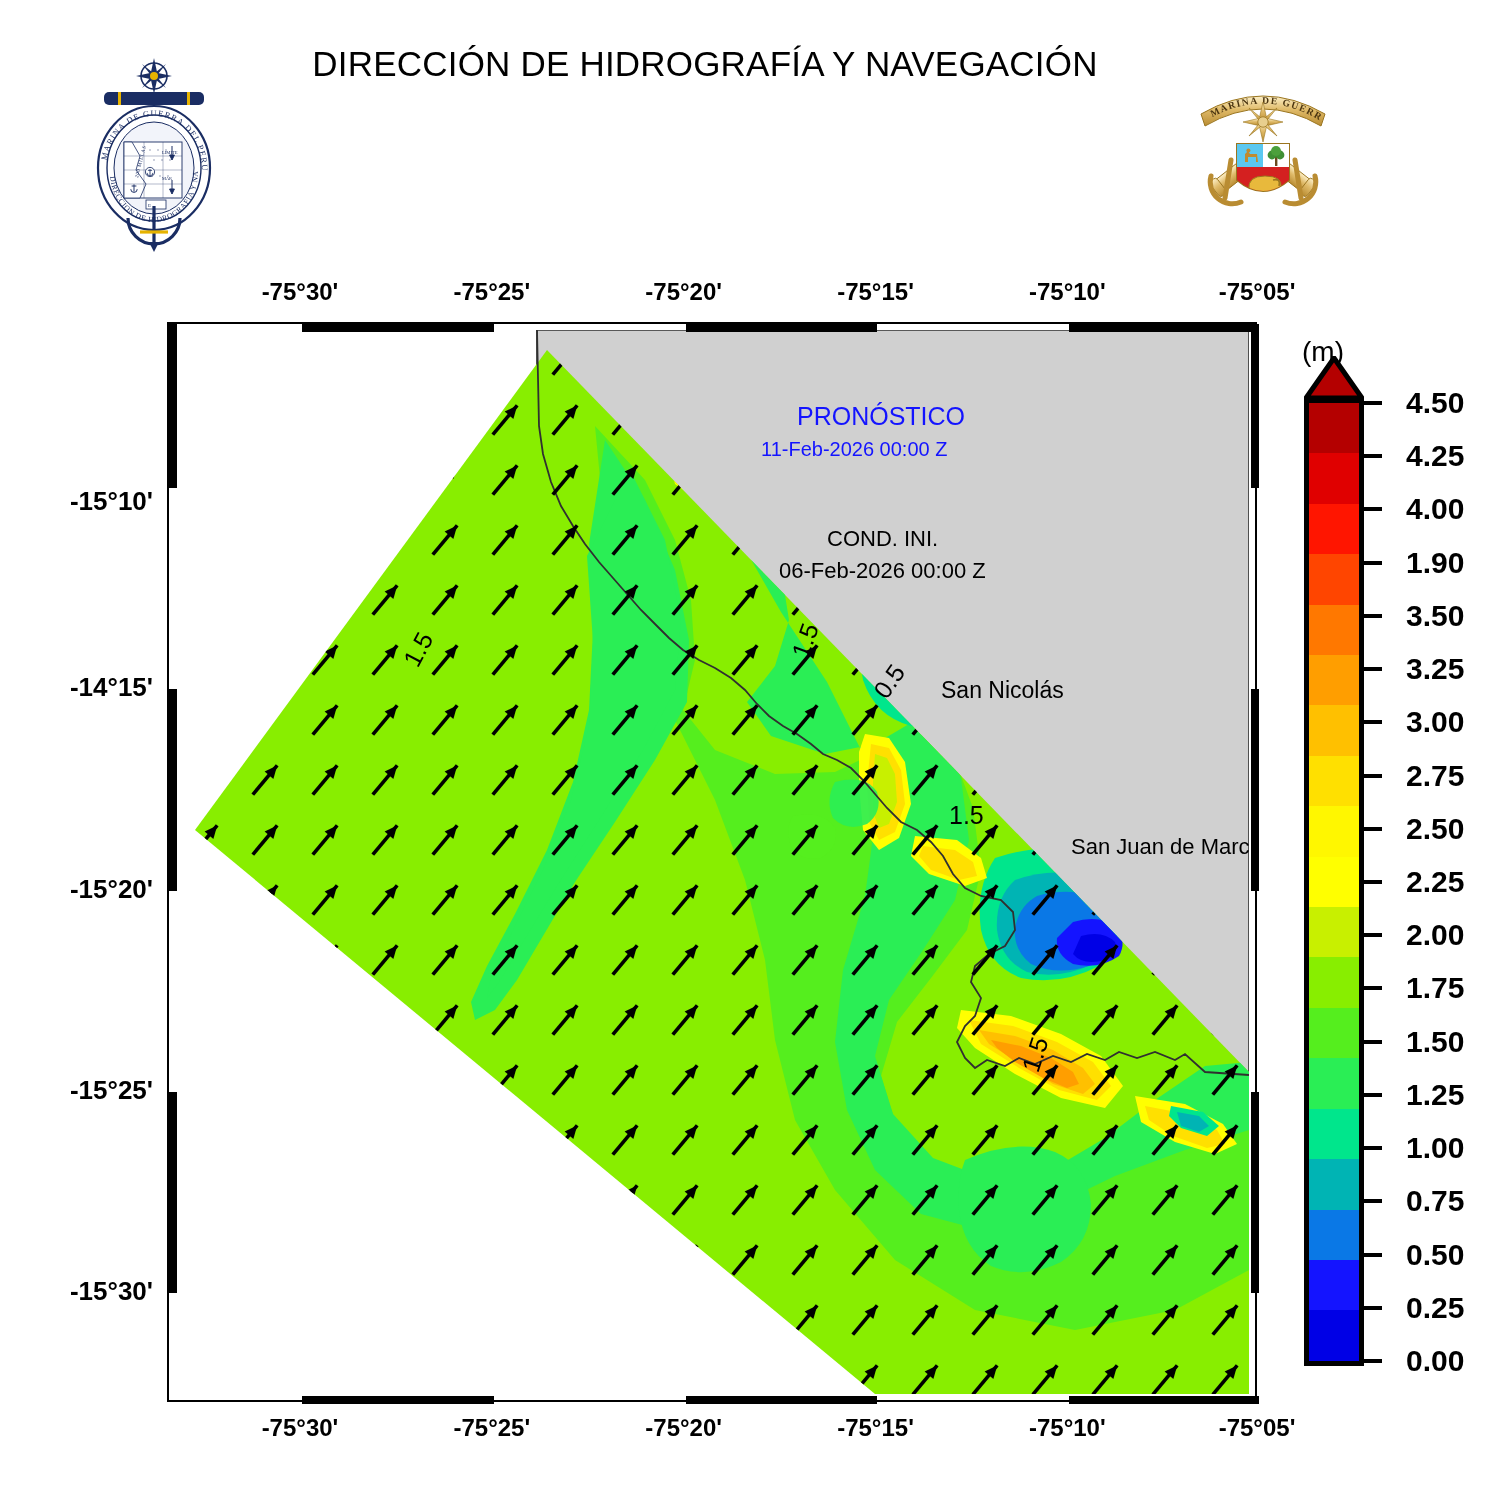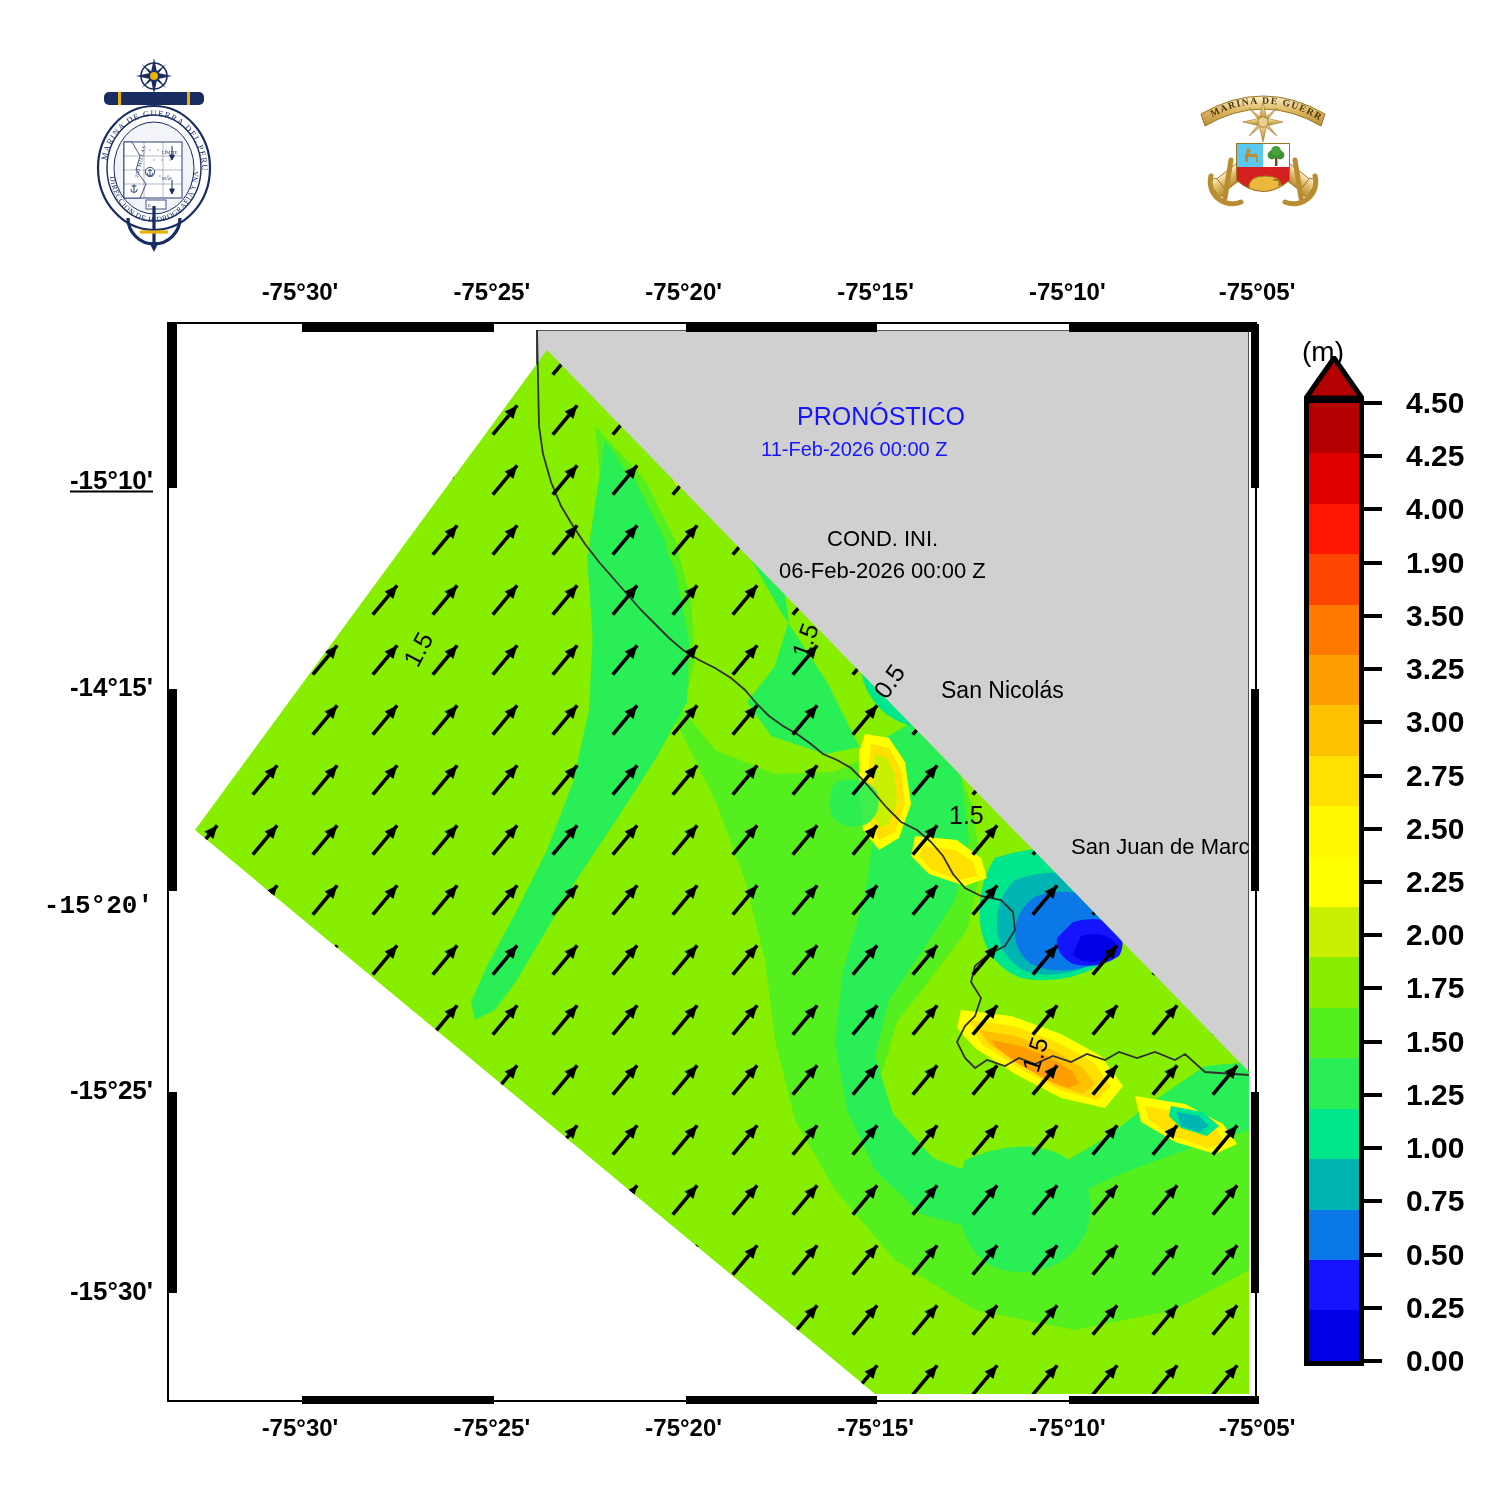--- a/index.html
+++ b/index.html
@@ -143,20 +143,21 @@
           <line x1="66" y1="150" x2="66" y2="192"></line>
           <path d="M 40 162 A 26 26 0 0 0 92 162"></path>
         </g>
         <line x1="52" y1="176" x2="80" y2="176" stroke="#e6b300" stroke-width="3.2"></line>
         <polygon points="66,196 61,186 71,186" fill="#1a2d63"></polygon>
       </g>
     </svg>
   </div>
 
   <div id="titles">
+    <div class="title-line">DIRECCIÓN DE HIDROGRAFÍA Y NAVEGACIÓN</div>
   </div>
 
   <div id="logo-right">
     <svg viewBox="0 0 156 156" width="156" height="156">
       <defs>
         <linearGradient id="gold" x1="0" y1="0" x2="0" y2="1">
           <stop offset="0" stop-color="#fdf0c8"></stop>
             <stop offset=".45" stop-color="#e0bb6a"></stop>
           <stop offset="1" stop-color="#b98c32"></stop>
         </linearGradient>
@@ -244,23 +245,23 @@
     </div>
   <div id="xlabs-bot">
       <div class="xlab xlab-bot" style="left: 132.98px;">-75°30'</div>
       <div class="xlab xlab-bot" style="left: 324.82px;">-75°25'</div>
       <div class="xlab xlab-bot" style="left: 516.66px;">-75°20'</div>
       <div class="xlab xlab-bot" style="left: 708.5px;">-75°15'</div>
       <div class="xlab xlab-bot" style="left: 900.34px;">-75°10'</div>
       <div class="xlab xlab-bot" style="left: 1090px;">-75°05'</div>
     </div>
   <div id="ylabs">
-      <div class="ylab" style="top: 158px; text-decoration: underline;">-15°10'</div>
+      <div class="ylab" style="top: 179px;">-15°10'</div>
       <div class="ylab" style="top: 365.04px;">-14°15'</div>
-      <div class="ylab" style="top: 584px; font-family: Liberation Mono, monospace;">-15°20'</div>
+      <div class="ylab" style="top: 567px;">-15°20'</div>
       <div class="ylab" style="top: 767.88px;">-15°25'</div>
       <div class="ylab" style="top: 968.76px;">-15°30'</div>
     </div>
 
   <div id="plot">
     <svg id="mapsvg" viewBox="0 0 1074 1064" width="1074" height="1064">
       <defs>
         <clipPath id="diamond">
 
           <polygon points="20,500 372,20 1074,742 1074,1064 700,1064"></polygon>

